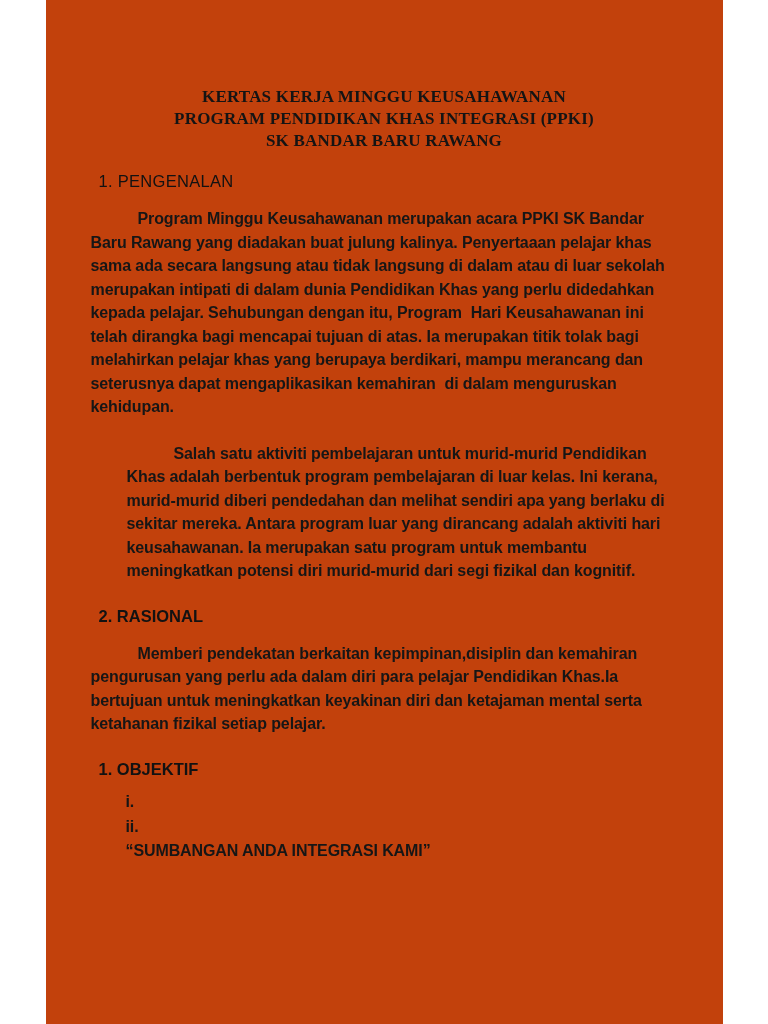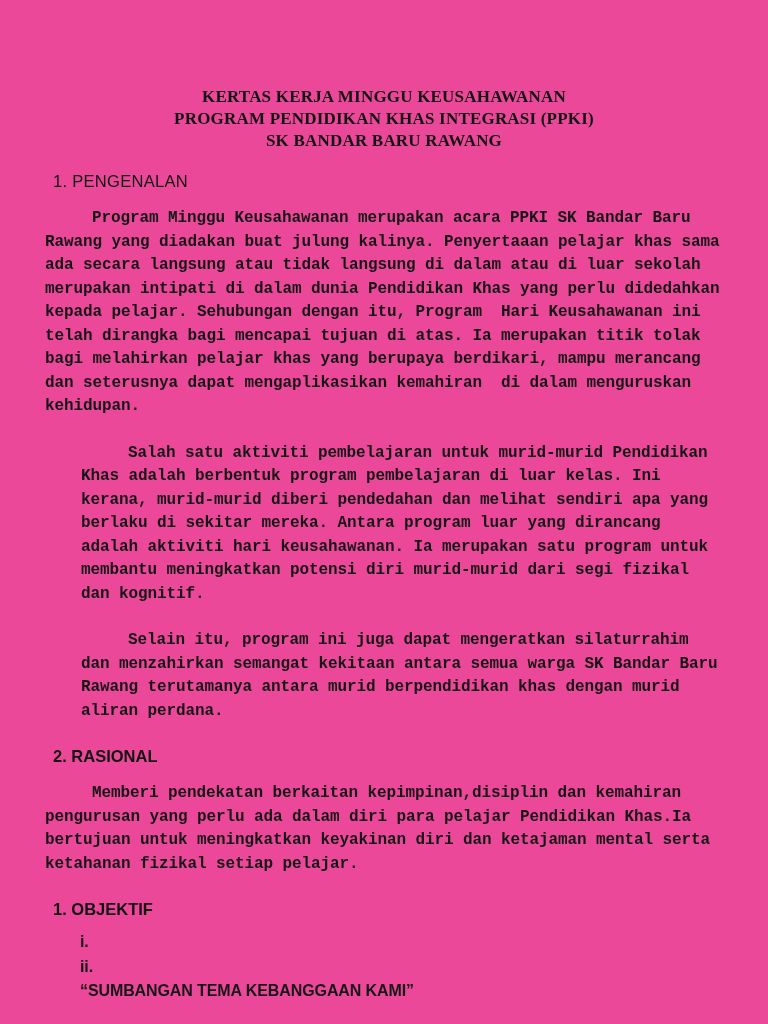--- a/index.html
+++ b/index.html
@@ -1,23 +1,23 @@
 <!DOCTYPE html>
 <html><head>
 <meta charset="utf-8">
 <style>
   * { box-sizing: border-box; }
   html, body { margin: 0; padding: 0; background: #ffffff; }
 
   .page {
     position: relative;
-    width: 768px;
+    width: 677px;
     height: 1024px;
     margin: 0 auto;
-    background: #ec4899;
+    background: #c2410c;
     padding: 86px 45px 56px 45px;
     overflow: hidden;
     color: #161616;
   }
 
   
   .doc-title {
     font-family: "Liberation Serif", "DejaVu Serif", serif;
     font-weight: 700;
     font-size: 17px;
@@ -33,21 +33,21 @@
     font-weight: 700;
     font-size: 16.5px;
     line-height: 23px;
     margin: 8px;
     color: #121212;
   }
   .heading.regular { font-weight: 400; letter-spacing: 0.3px; }
 
   
   .body-par {
-    font-family: Liberation Mono, monospace;
+    font-family: Liberation Sans, sans-serif;
     font-weight: 600;
     font-size: 16px;
     line-height: 23.5px;
     margin: 0;
     color: #161616;
     letter-spacing: -0.1px;
     white-space: pre-wrap;
     text-align: left;
   }
   .first-indent { text-indent: 47px; }
@@ -95,33 +95,32 @@
     <div>PROGRAM PENDIDIKAN KHAS INTEGRASI (PPKI)</div>
     <div>SK BANDAR BARU RAWANG</div>
   </header>
 
   <h2 class="heading regular mt-title-gap">1. PENGENALAN</h2>
 
   <p class="body-par first-indent mt-after-heading">Program Minggu Keusahawanan merupakan acara PPKI SK Bandar Baru Rawang yang diadakan buat julung kalinya. Penyertaaan pelajar khas sama ada secara langsung atau tidak langsung di dalam atau di luar sekolah merupakan intipati di dalam dunia Pendidikan Khas yang perlu didedahkan kepada pelajar. Sehubungan dengan itu, Program  Hari Keusahawanan ini  telah dirangka bagi mencapai tujuan di atas. Ia merupakan titik tolak bagi melahirkan pelajar khas yang berupaya berdikari, mampu merancang dan seterusnya dapat mengaplikasikan kemahiran  di dalam menguruskan kehidupan.</p>
 
   <p class="body-par first-indent mt-par">Salah satu aktiviti pembelajaran untuk murid-murid Pendidikan Khas adalah berbentuk program pembelajaran di luar kelas. Ini kerana, murid-murid diberi pendedahan dan melihat sendiri apa yang berlaku di sekitar mereka. Antara program luar yang dirancang adalah aktiviti hari keusahawanan. Ia merupakan satu program untuk membantu meningkatkan potensi diri murid-murid dari segi fizikal dan kognitif.</p>
 
-  <p class="body-par first-indent mt-par">Selain itu, program ini juga dapat mengeratkan silaturrahim dan menzahirkan semangat kekitaan antara semua warga SK Bandar Baru Rawang terutamanya antara murid berpendidikan khas dengan murid aliran perdana.</p>
 
   <h2 class="heading mt-heading">2. RASIONAL</h2>
 
   <p class="body-par first-indent mt-after-heading">Memberi pendekatan berkaitan kepimpinan,disiplin dan kemahiran pengurusan yang perlu ada dalam diri para pelajar Pendidikan Khas.Ia bertujuan untuk meningkatkan keyakinan diri dan ketajaman mental serta ketahanan fizikal setiap pelajar.</p>
 
   <h2 class="heading mt-heading">1. OBJEKTIF</h2>
 
   <div class="obj-list">
     <div class="obj-row">
       <span class="obj-marker">i.</span>
     </div>
     <div class="obj-row">
       <span class="obj-marker">ii.</span>
     </div>
   </div>
 
 
-  <p class="tema-quote">“SUMBANGAN TEMA KEBANGGAAN KAMI”</p>
+  <p class="tema-quote">“SUMBANGAN ANDA INTEGRASI KAMI”</p>
 
 </div>
 
 </body></html>

